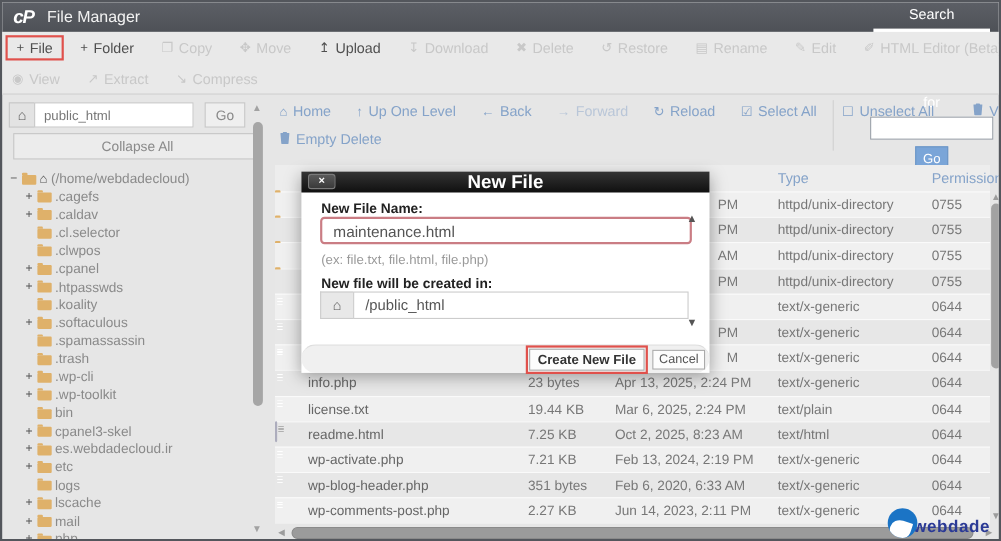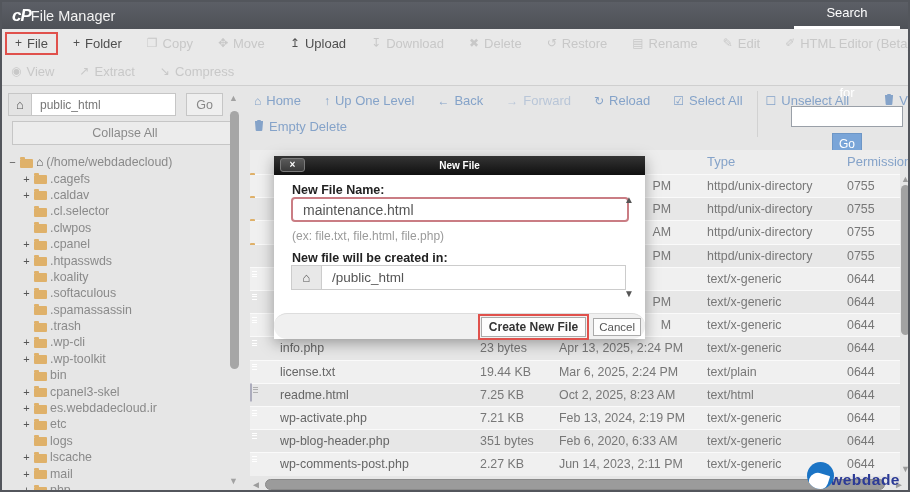--- a/index.html
+++ b/index.html
@@ -6,21 +6,21 @@
   html,body { background:#9a9a9a; }
   .screen{
     position:relative; width:910px; height:492px; overflow:hidden;
     font-family:"Liberation Sans","DejaVu Sans",sans-serif;
     background:#e6e6e6; border:2px solid #53565c;
   }
   
   .topbar{position:absolute;left:0;top:0;width:906px;height:27px;
     background:linear-gradient(#5c5f66,#4e5157);display:flex;align-items:center;}
   .cp-logo{font-style:italic;font-weight:bold;font-size:17px;color:#fff;margin-left:10px;letter-spacing:-1px;}
-  .app-title{color:#f2f2f2;font-size:14.5px;}
+  .app-title{color:#f2f2f2;font-size:14.5px;margin-left:12px;}
   .search-area{position:absolute;right:5px;top:3px;display:flex;align-items:center;gap:6px;flex-direction:column;}
   .search-label{color:#fff;font-size:13px;}
   .scope-select{width:106px;height:21px;background:#fff;color:#777;font-size:12px;
     display:flex;align-items:center;padding:0 6px;cursor:default;}
   .chev{width:6px;height:6px;border-left:2px solid #777;border-bottom:2px solid #777;
     transform:rotate(-45deg);margin-left:auto;margin-top:-3px;}
   .for-label{color:#fff;font-size:13px;margin-top:32px;}
   .search-input{width:112px;height:21px;border:1px solid #9aa0a8;background:#fff;font-size:12px;padding:0 5px;}
   .go-btn{width:30px;height:21px;background:#7aa5d8;color:#fff;font-size:12px;border:1px solid #6d96c6;
     display:flex;align-items:center;justify-content:center;}
@@ -84,21 +84,21 @@
   .vt-up{position:absolute;left:899px;top:172px;color:#9c9c9c;font-size:9px;}
   .vt-thumb{position:absolute;left:899px;top:183px;width:9px;height:150px;background:#a2a2a2;border-radius:5px;}
   .vt-down{position:absolute;left:899px;top:462px;color:#9c9c9c;font-size:9px;}
   .hs-left{position:absolute;left:249px;top:477px;color:#9c9c9c;font-size:10px;}
   .hs-thumb{position:absolute;left:263px;top:477px;width:620px;height:11px;background:#9b9b9b;border:1px solid #8a8a8a;border-radius:6px;}
   .hs-right{position:absolute;left:892px;top:477px;color:#9c9c9c;font-size:10px;}
   
   .modal{position:absolute;left:272px;top:154px;width:371px;height:183px;background:#fff;
     box-shadow:0 4px 14px rgba(0,0,0,.35);}
   .m-head{position:absolute;left:0;top:0;width:100%;height:19px;background:linear-gradient(#343434,#101010);}
-  .m-title{color:#fff;font-weight:bold;font-size:10px;text-align:center;line-height:19px;}
+  .m-title{color:#fff;font-weight:bold;font-size:17px;text-align:center;line-height:19px;}
   .m-close{position:absolute;left:6px;top:2px;width:25px;height:14px;background:linear-gradient(#5a5a5a,#3a3a3a);
     border:1px solid #7a7a7a;border-radius:3px;color:#fff;font-weight:bold;font-size:10px;
     display:flex;align-items:center;justify-content:center;line-height:1;}
   .m-label{position:absolute;left:18px;font-weight:bold;font-size:12.5px;color:#222;}
   .m-name-input{position:absolute;left:17px;top:41px;width:338px;height:25px;border:2px solid #ca7d84;border-radius:4px;
     font-size:14px;color:#555;padding:0 10px;background:#fff;}
   .m-hint{position:absolute;left:18px;top:73px;font-size:12px;color:#9a9a9a;}
   .m-group{position:absolute;left:17px;top:109px;display:flex;height:25px;}
   .m-addon{width:30px;background:#e8e8e8;border:1px solid #ccc;border-right:none;color:#555;font-size:13px;
     display:flex;align-items:center;justify-content:center;}

